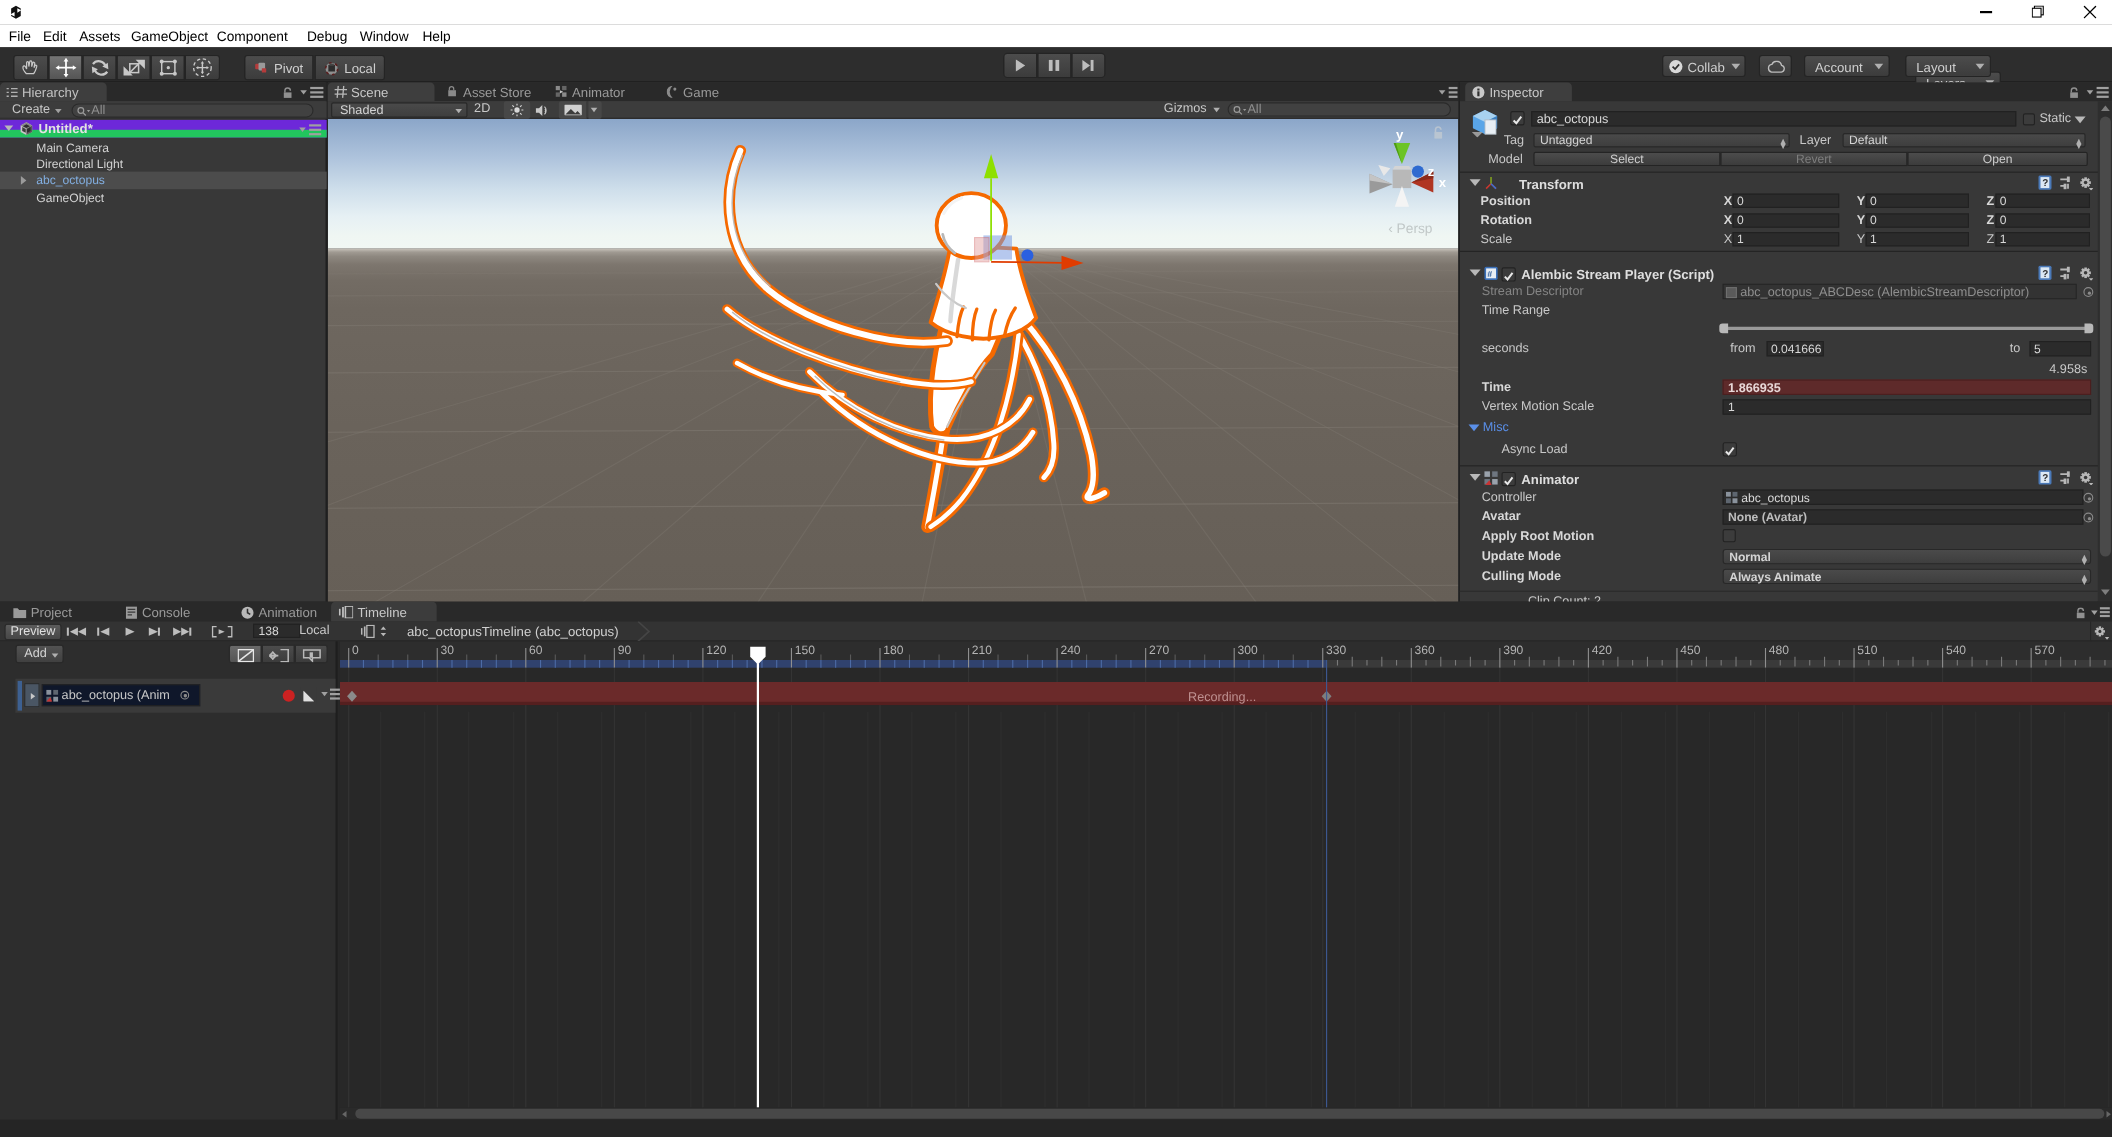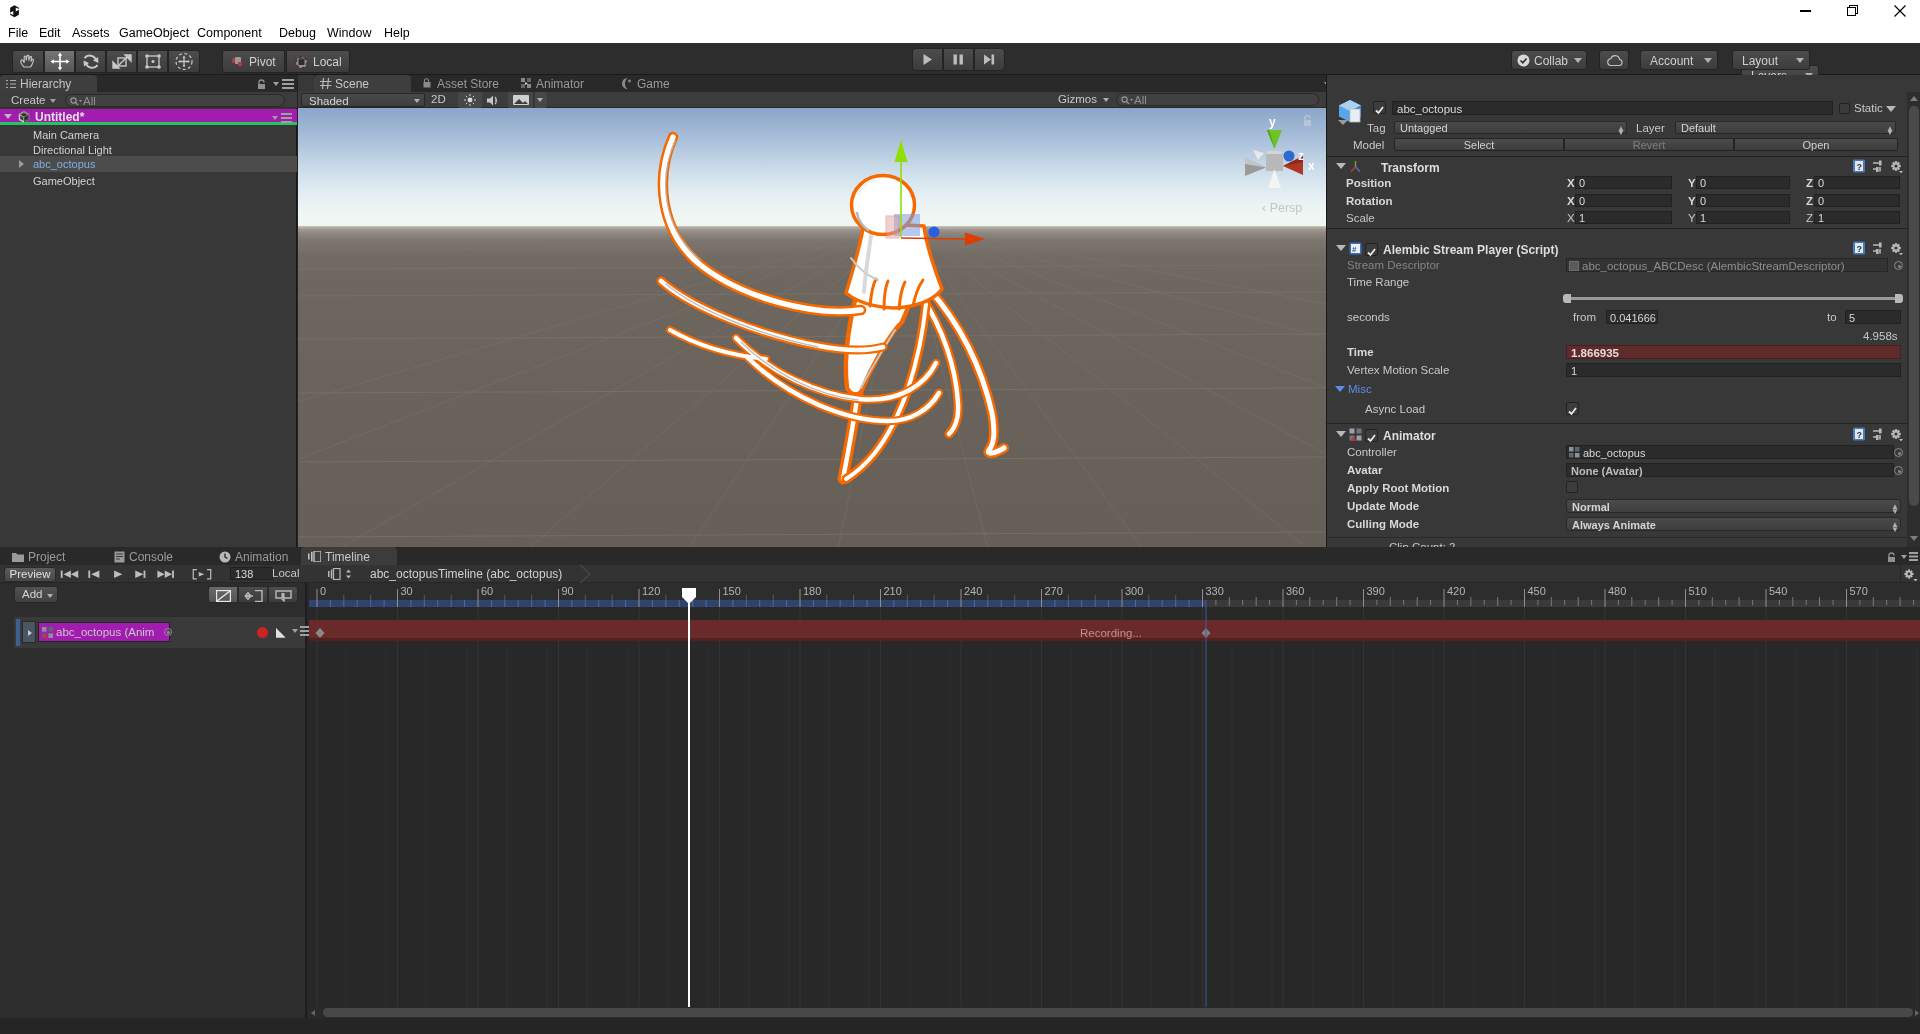--- a/index.html
+++ b/index.html
@@ -182,21 +182,21 @@
     <div class="abs" style="left:65px;top:2px;width:220px;height:13px;background:#414141;border:1px solid #2a2a2a;border-radius:7px;">
       <svg class="abs" style="left:4px;top:2px;" width="12" height="9" viewBox="0 0 12 9">
             <circle cx="3.5" cy="3.5" r="2.6" fill="none" stroke="#9a9a9a" stroke-width="1.1"></circle>
             <path d="M5.5 5.5 L8 8" stroke="#9a9a9a" stroke-width="1.1"></path>
             <path d="M9 3 L12 3 L10.5 5 Z" fill="#9a9a9a"></path>
           </svg>
       <div class="abs" style="left:17px;top:0px;font-size:11.5px;color:#8f8f8f;">All</div>
     </div>
   </div>
 
-  <div class="abs" style="left:0;top:34px;width:297px;height:16px;background:#a21caf;border-bottom:3px solid #22c55e;">
+  <div class="abs" style="left:0;top:34px;width:297px;height:16px;background:#6d28d9;border-bottom:7px solid #22c55e;">
     <div class="abs" style="left:4px;top:5px;width:0;height:0;border-left:4px solid transparent;border-right:4px solid transparent;border-top:5px solid #b8b8b8;"></div>
     <svg class="abs" style="left:17px;top:1px;" width="14" height="14" viewBox="0 0 24 24">
       <path fill="#c8c8c8" d="M12 2 L21 7 L21 17 L12 22 L3 17 L3 7 Z"></path>
       <path fill="#8a8a8a" d="M12 2 L21 7 L12 12 L3 7 Z"></path>
       <path fill="#5a5a5a" d="M12 12 L21 7 L21 17 L12 22 Z"></path>
       <path fill="#2e2e2e" d="M12 5 L17.5 8 L12 11 L6.5 8 Z"></path>
       <path fill="#2e2e2e" d="M13 12.5 L18.5 9.5 L18.5 15.5 L13 18.5 Z"></path>
       <path fill="#3e3e3e" d="M11 12.5 L5.5 9.5 L5.5 15.5 L11 18.5 Z"></path>
     </svg>
     <div class="abs" style="left:35px;top:1px;font-size:12px;font-weight:bold;color:#e2e2e2;">Untitled*</div>
@@ -207,21 +207,21 @@
   <div class="abs txt" style="left:33px;top:69px;">Directional Light</div>
   <div class="abs" style="left:0;top:81px;width:297px;height:16px;background:#4c4c4c;">
     <div class="abs" style="left:19px;top:4px;width:0;height:0;border-top:4px solid transparent;border-bottom:4px solid transparent;border-left:5px solid #9a9a9a;"></div>
     <div class="abs" style="left:33px;top:2px;font-size:11px;color:#82aee0;">abc_octopus</div>
   </div>
   <div class="abs txt" style="left:33px;top:100px;">GameObject</div>
 </div>
 
 <div class="abs" id="scenepanel" style="left:298px;top:75px;width:1028px;height:474px;background:#383838;">
 
-  <div class="abs" style="left:16px;top:0;width:1028px;height:17px;background:#292929;">
+  <div class="abs" style="left:0;top:0;width:1028px;height:17px;background:#292929;">
     <div class="abs" style="left:0;top:0;width:97px;height:17px;background:#3e3e3e;border-radius:4px 4px 0 0;">
       <svg class="abs" style="left:6px;top:3px;" width="12" height="11" viewBox="0 0 12 11">
             <g stroke="#b8b8b8" stroke-width="1.2">
               <path d="M3.5 0 L2.5 11 M8.5 0 L7.5 11 M0 3.5 L11.5 3.5 M0 7.5 L11.5 7.5"></path>
             </g>
           </svg>
       <div class="abs" style="left:21px;top:2px;font-size:12px;color:#c8c8c8;">Scene</div>
     </div>
     <svg class="abs" style="left:108px;top:3px;" width="11" height="11" viewBox="0 0 11 11">
           <path d="M2.5 4 L2.5 2.8 A 2 2 0 0 1 6.5 2.8 L6.5 4" stroke="#8a8a8a" stroke-width="1.1" fill="none"></path>
@@ -417,20 +417,36 @@
         <text x="964" y="104" font-family="Liberation Sans" font-size="12.5" fill="#aab0b0" opacity="0.65">‹ Persp</text>
         <path d="M1007 12 L1007 10 A 2.5 2.5 0 0 1 1012 10" stroke="#c8cdd2" stroke-width="1.4" fill="none" opacity="0.7"></path>
         <rect x="1006" y="12" width="7" height="6" fill="#c8cdd2" opacity="0.7"></rect>
       </g>
     </svg>
   </div>
 </div>
 
 <div class="abs" id="inspector" style="left:1326px;top:75px;width:594px;height:472px;background:#383838;border-left:1px solid #191919;">
 
+  <div class="abs" style="left:0;top:0;width:594px;height:17px;background:#292929;">
+    <div class="abs" style="left:5px;top:0;width:97px;height:17px;background:#3e3e3e;border-radius:4px 4px 0 0;">
+      <svg class="abs" style="left:6px;top:3px;" width="12" height="12" viewBox="0 0 12 12">
+            <circle cx="6" cy="6" r="5.5" fill="#c8c8c8"></circle>
+            <rect x="5" y="5" width="2" height="4.5" fill="#2e2e2e"></rect>
+            <rect x="5" y="2.5" width="2" height="1.8" fill="#2e2e2e"></rect>
+          </svg>
+      <div class="abs" style="left:22px;top:2px;font-size:12px;color:#c8c8c8;">Inspector</div>
+    </div>
+    <svg class="abs" style="left:553px;top:4px;" width="12" height="11" viewBox="0 0 12 11">
+          <path d="M3 5 L3 3.5 A 2.5 2.5 0 0 1 8 3.5" stroke="#909090" stroke-width="1.3" fill="none"></path>
+          <rect x="2" y="5" width="7" height="5" fill="#909090"></rect>
+        </svg>
+    <div class="abs" style="left:570px;top:7px;width:0;height:0;border-left:3.5px solid transparent;border-right:3.5px solid transparent;border-top:4px solid #a0a0a0;"></div>
+    <div class="abs" style="left:579px;top:4px;width:11px;height:2px;background:#a0a0a0;box-shadow:0 4px #a0a0a0, 0 8px #a0a0a0;"></div>
+  </div>
 
   <svg class="abs" style="left:11px;top:25px;" width="24" height="25" viewBox="0 0 24 25">
     <path d="M12 0 L23 5.5 L23 16.5 L12 22 L1 16.5 L1 5.5 Z" fill="#59a5e8"></path>
     <path d="M12 0 L23 5.5 L12 11 L1 5.5 Z" fill="#a8d2f0"></path>
     <path d="M12 11 L23 5.5 L23 16.5 L12 22 Z" fill="#3c7fc0"></path>
     <rect x="12" y="9" width="10" height="13" fill="#e8eef4" stroke="#b0bac4" stroke-width="0.8"></rect>
     <path d="M0 20 L10 20 L5 25 Z" fill="#9a9a9a"></path>
   </svg>
   <div class="abs" style="left:46px;top:26px;width:13px;height:13px;background:#3c3c3c;border:1px solid #222;border-radius:2px;">
     <svg width="11" height="11" viewBox="0 0 11 11">
@@ -818,21 +834,21 @@
               <rect x="6.5" y="3" width="3" height="5" fill="#b8b8b8"></rect>
             </svg>
       </div>
     </div>
 
     <div class="abs" style="left:14px;top:34px;width:291px;height:31px;background:#3a3a3a;">
       <div class="abs" style="left:2px;top:2px;width:4px;height:27px;background:#3d6091;"></div>
       <div class="abs" style="left:8px;top:4px;width:14px;height:22px;background:#4a5664;border:1px solid #2a2a2a;">
         <div class="abs" style="left:4.5px;top:7.5px;width:0;height:0;border-top:3.5px solid transparent;border-bottom:3.5px solid transparent;border-left:4.5px solid #c8c8c8;"></div>
       </div>
-      <div class="abs" style="left:24px;top:5px;width:132px;height:20px;background:#a21caf;border:1px solid #232323;">
+      <div class="abs" style="left:24px;top:5px;width:144px;height:20px;background:#0f172a;border:1px solid #232323;">
         <svg class="abs" style="left:3px;top:4px;" width="11" height="11" viewBox="0 0 12 12">
               <g fill="#8a929c">
                 <rect x="0" y="0" width="5" height="5"></rect>
                 <rect x="7" y="0" width="5" height="5" fill="#5e6670"></rect>
                 <rect x="0" y="7" width="5" height="5" fill="#5e6670"></rect>
                 <rect x="7" y="7" width="5" height="5"></rect>
               </g>
               <path d="M0 12 L4 7.5 L6 12 Z" fill="#c83232"></path>
             </svg>
         <div class="abs" style="left:17px;top:3px;font-size:11.5px;color:#c8c8c8;">abc_octopus (Anim</div>

